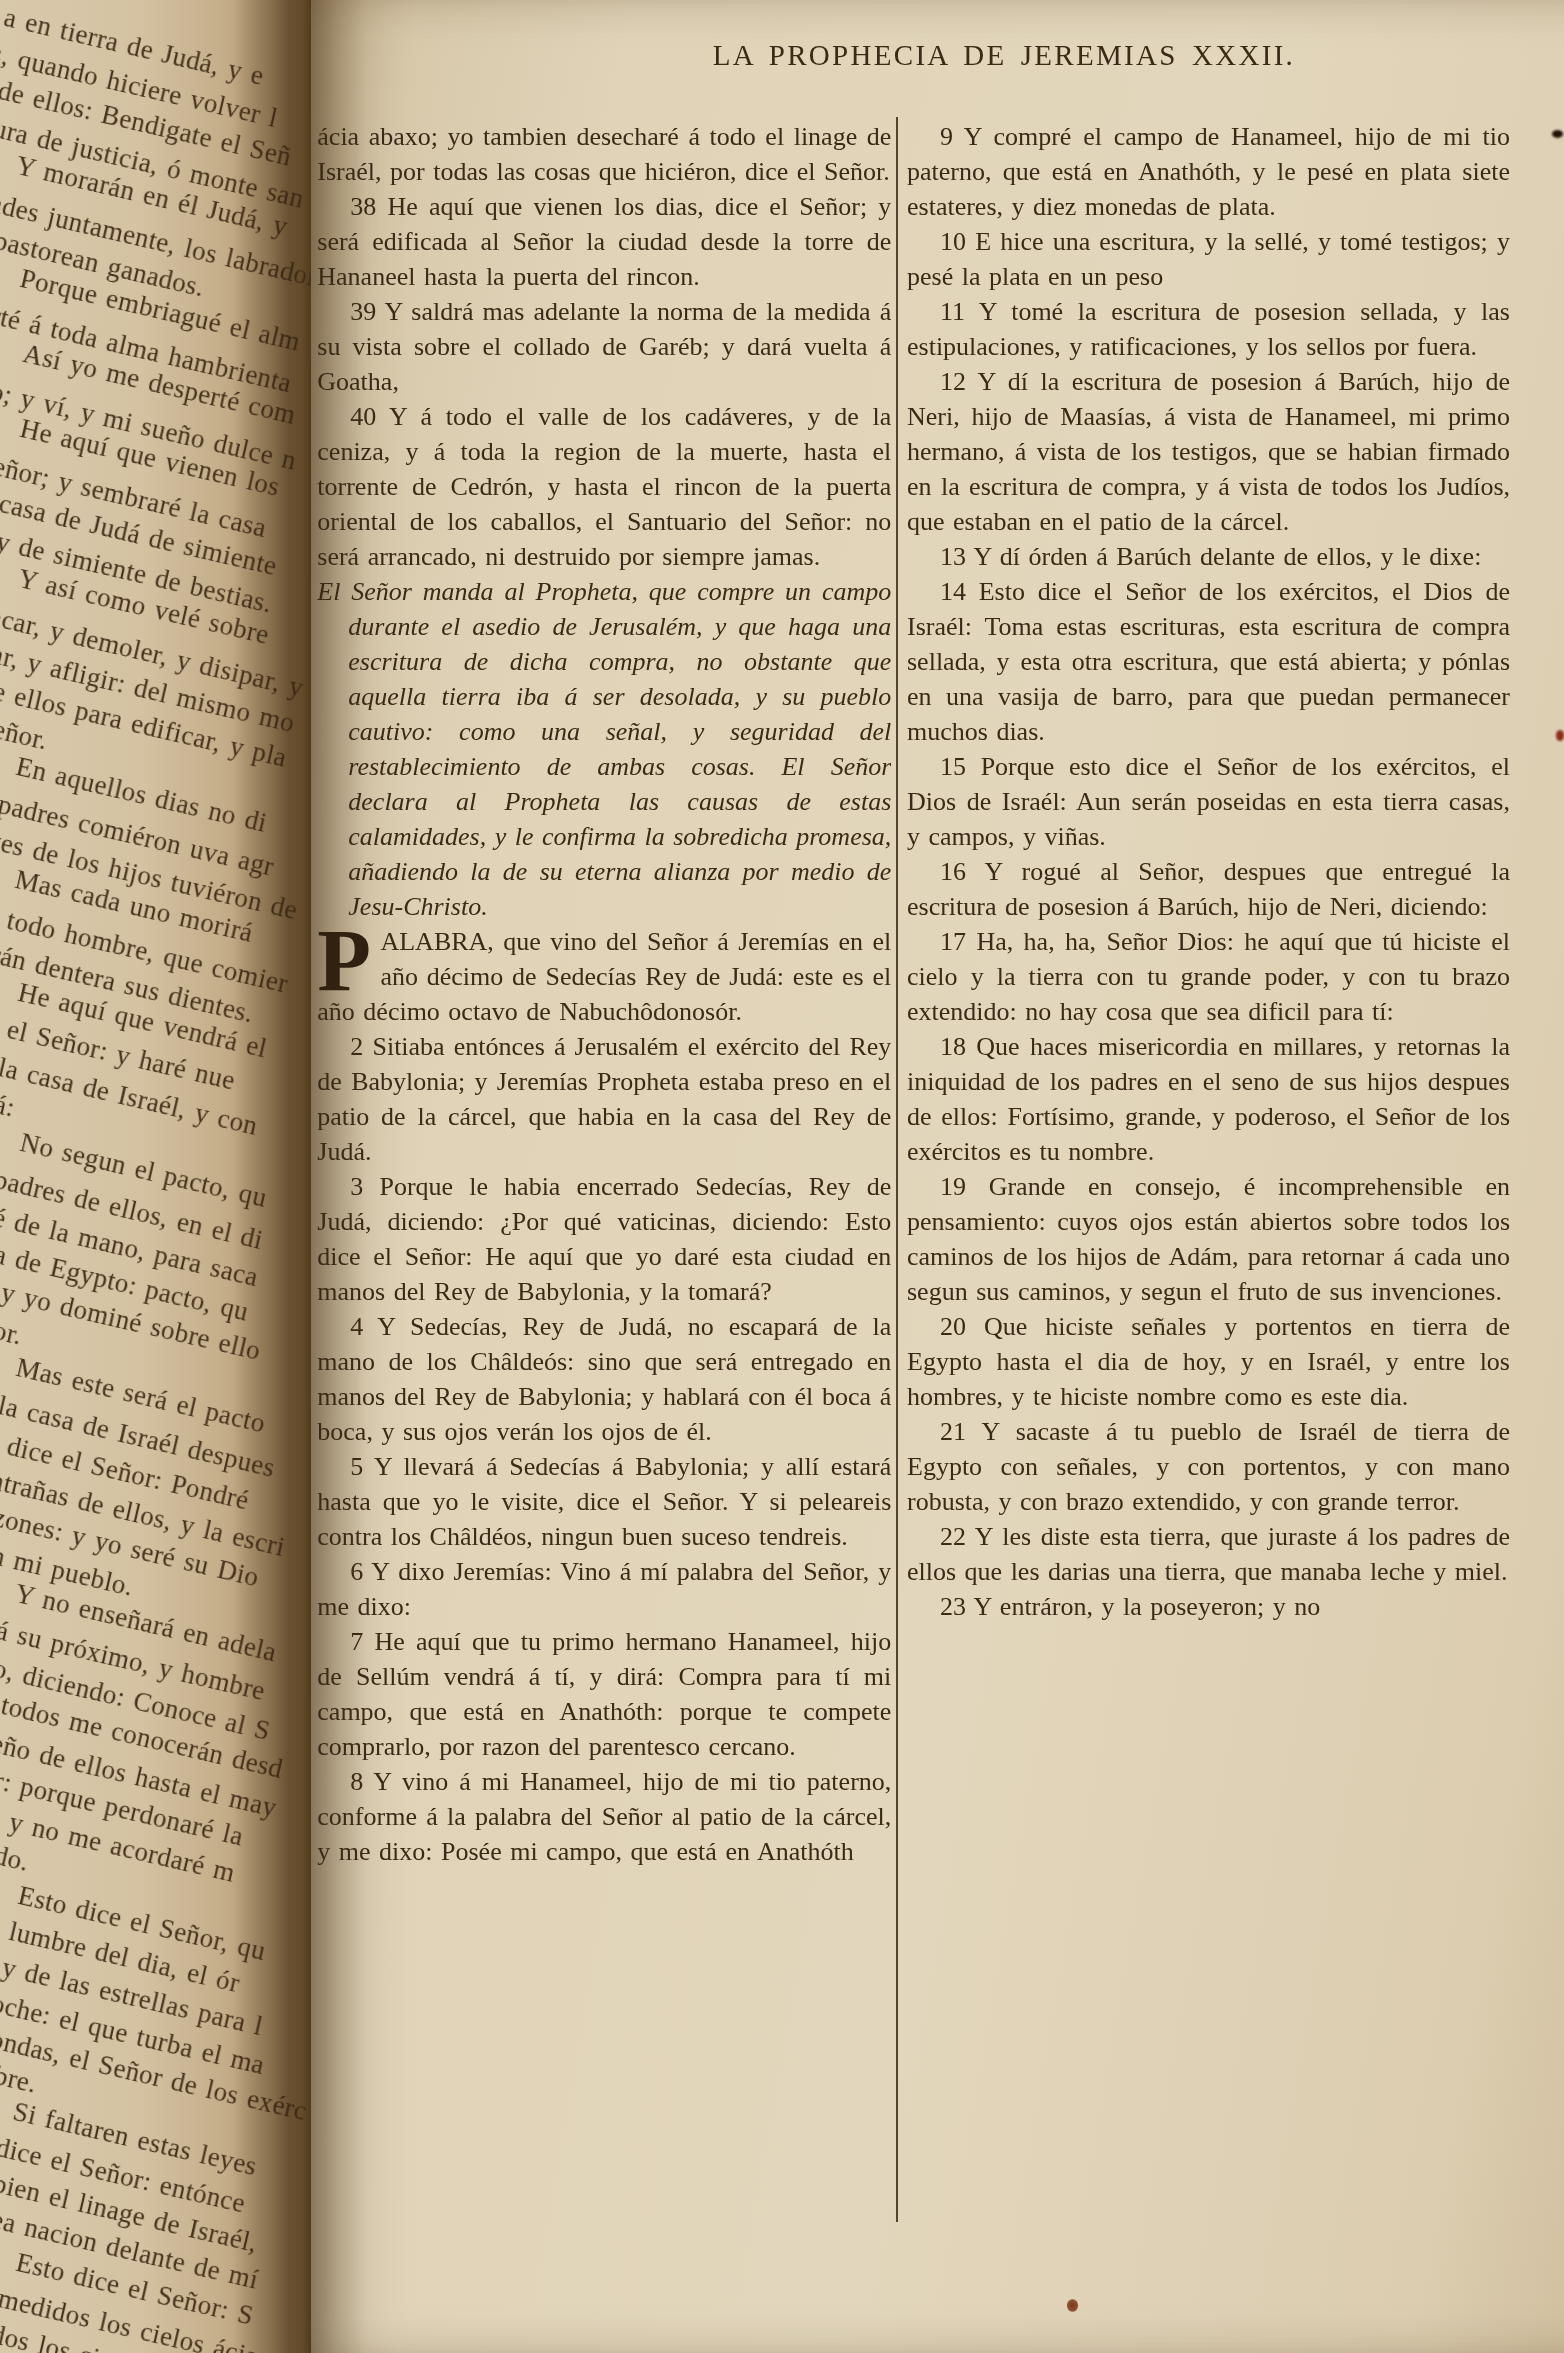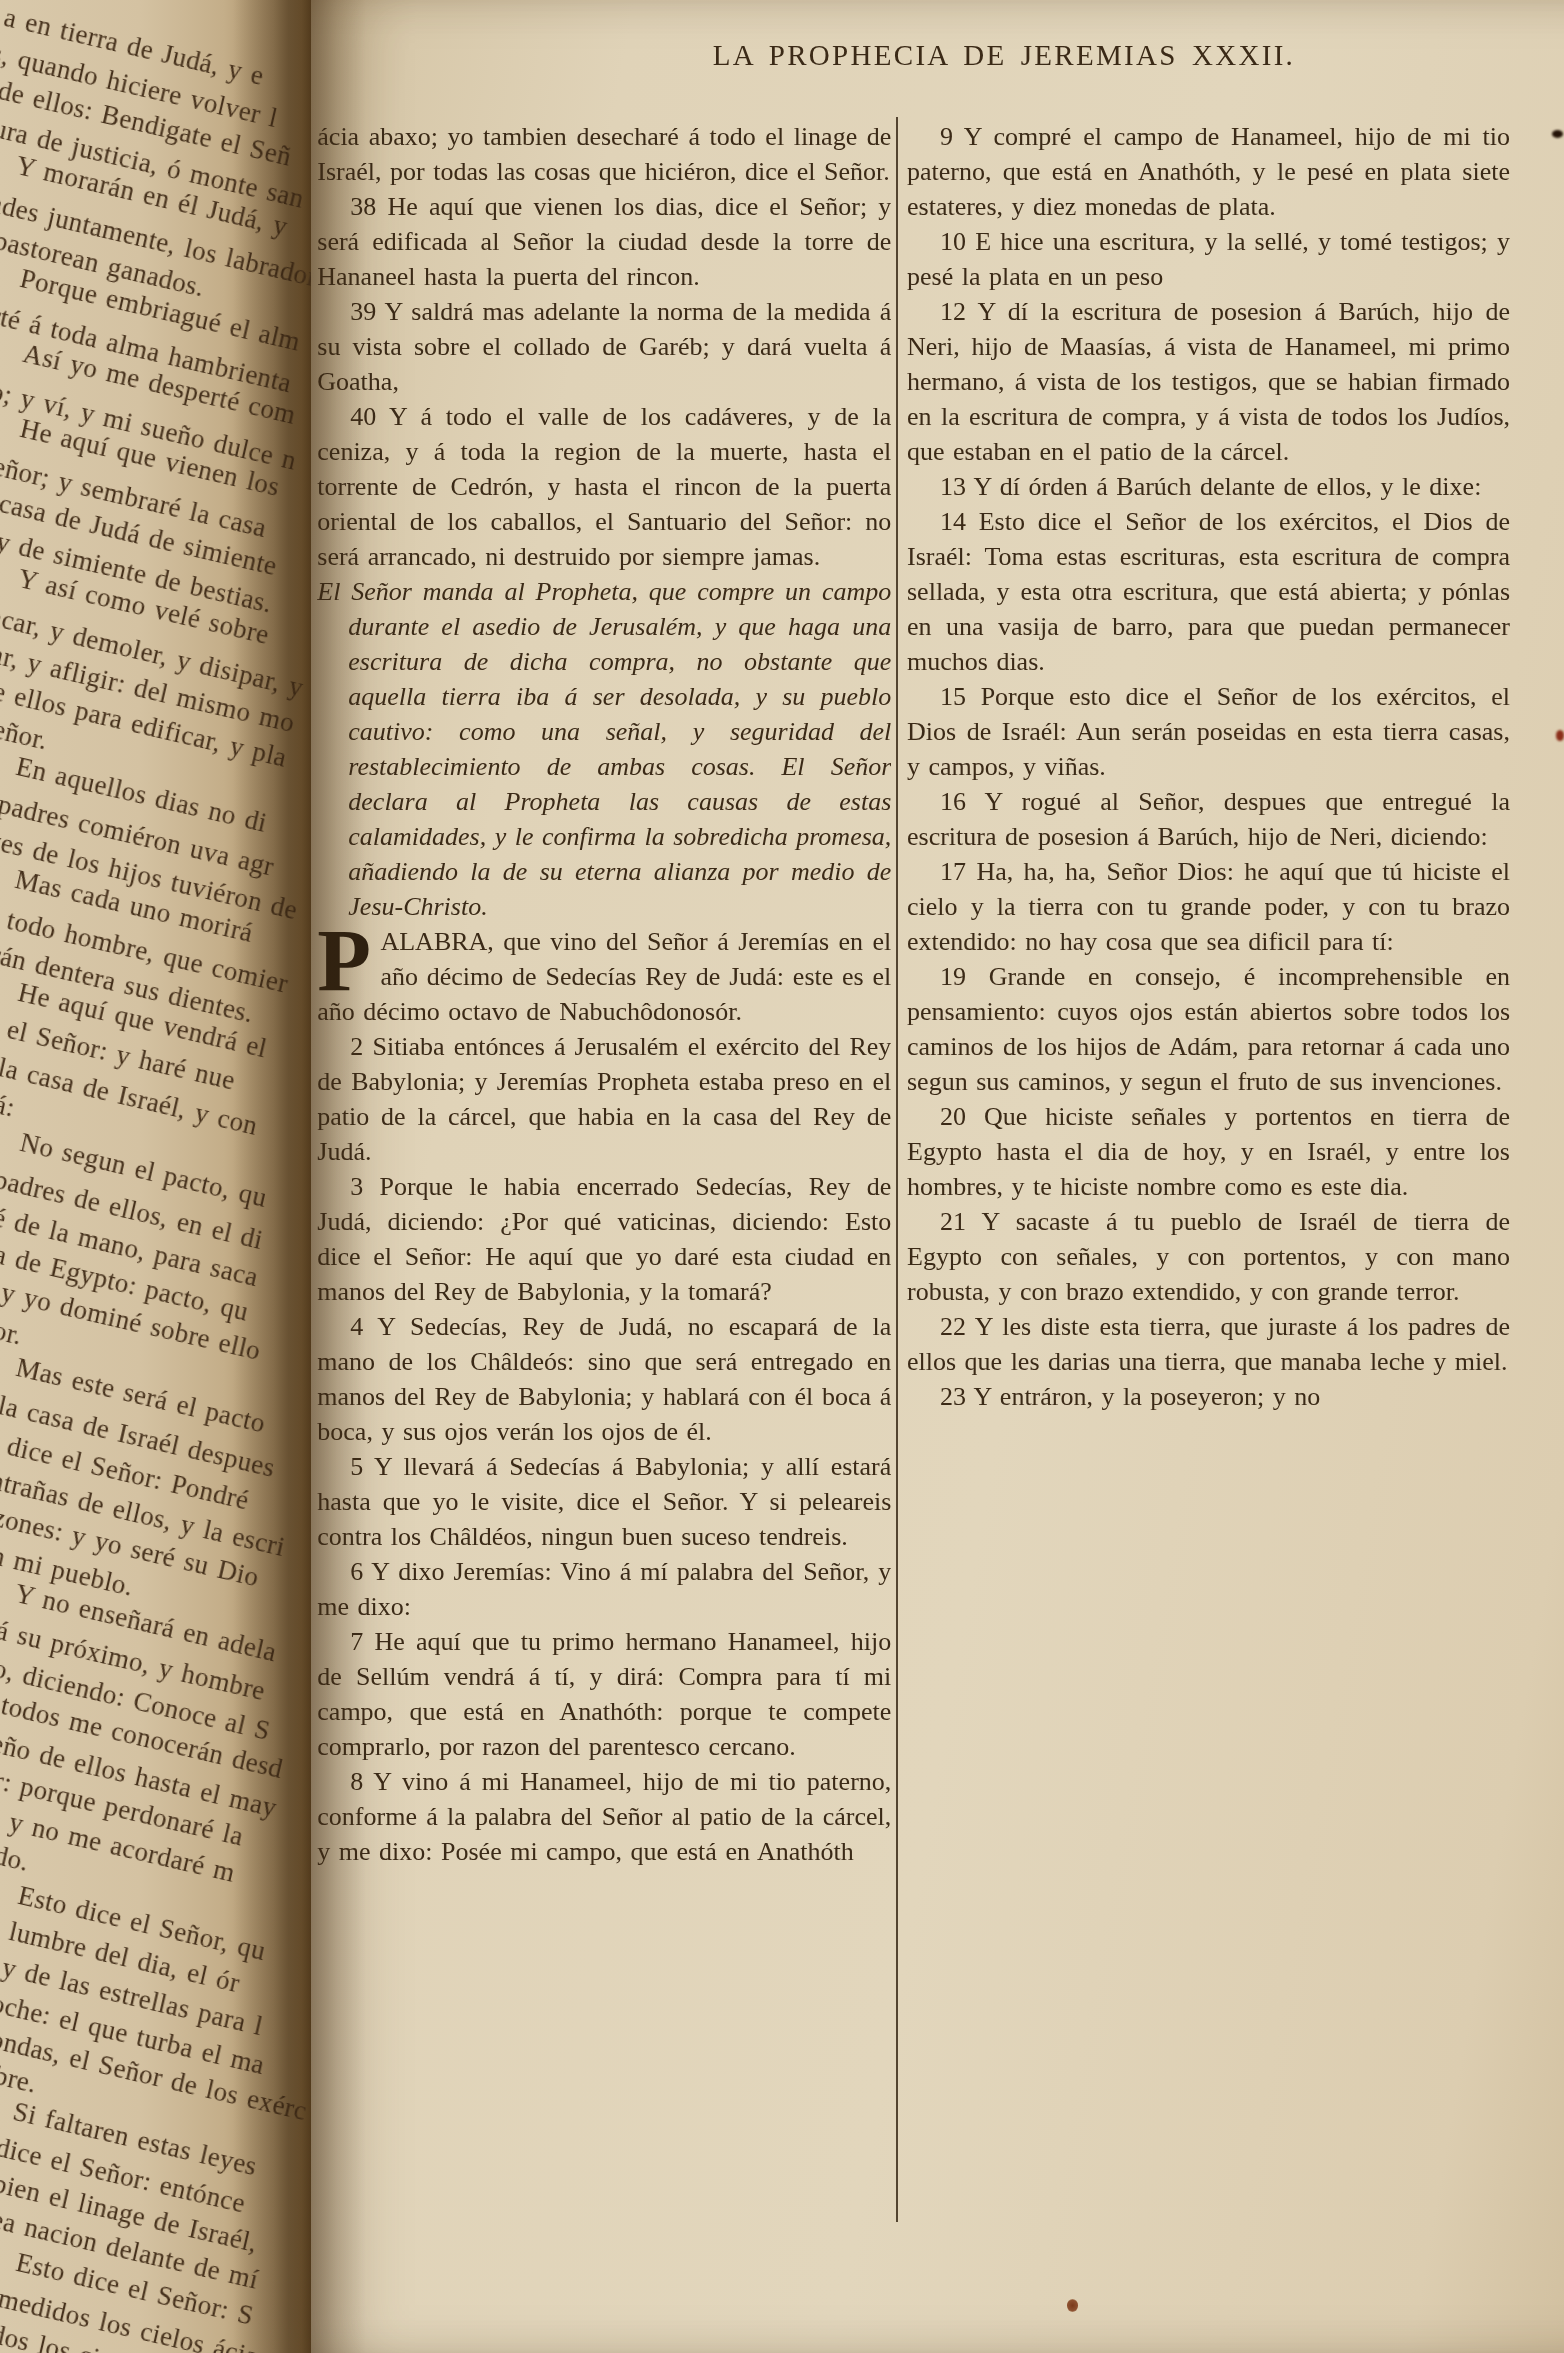--- a/index.html
+++ b/index.html
@@ -168,26 +168,28 @@
         <p class="blk blk-p"><span class="txt">7 He aquí que tu primo hermano Hanameel, hijo de Sellúm vendrá á tí, y dirá: Compra para tí mi campo, que está en Anathóth: porque te compete comprarlo, por razon del parentesco cercano.</span></p>
         <p class="blk blk-p"><span class="txt">8 Y vino á mi Hanameel, hijo de mi tio paterno, conforme á la palabra del Señor al patio de la cárcel, y me dixo: Posée mi campo, que está en Anathóth</span></p>
       </div>
 
     <div class="divider"></div>
 
     <div class="col col-right">
 
         <p class="blk blk-p"><span class="txt">9 Y compré el campo de Hanameel, hijo de mi tio paterno, que está en Anathóth, y le pesé en plata siete estateres, y diez monedas de plata.</span></p>
         <p class="blk blk-p"><span class="txt">10 E hice una escritura, y la sellé, y tomé testigos; y pesé la plata en un peso</span></p>
+        <p class="blk blk-p"><span class="txt">11 Y tomé la escritura de posesion sellada, y las estipulaciones, y ratificaciones, y los sellos por fuera.</span></p>
         <p class="blk blk-p"><span class="txt">12 Y dí la escritura de posesion á Barúch, hijo de Neri, hijo de Maasías, á vista de Hanameel, mi primo hermano, á vista de los testigos, que se habian firmado en la escritura de compra, y á vista de todos los Judíos, que estaban en el patio de la cárcel.</span></p>
         <p class="blk blk-p"><span class="txt">13 Y dí órden á Barúch delante de ellos, y le dixe:</span></p>
         <p class="blk blk-p"><span class="txt">14 Esto dice el Señor de los exércitos, el Dios de Israél: Toma estas escrituras, esta escritura de compra sellada, y esta otra escritura, que está abierta; y pónlas en una vasija de barro, para que puedan permanecer muchos dias.</span></p>
         <p class="blk blk-p"><span class="txt">15 Porque esto dice el Señor de los exércitos, el Dios de Israél: Aun serán poseidas en esta tierra casas, y campos, y viñas.</span></p>
         <p class="blk blk-p"><span class="txt">16 Y rogué al Señor, despues que entregué la escritura de posesion á Barúch, hijo de Neri, diciendo:</span></p>
         <p class="blk blk-p"><span class="txt">17 Ha, ha, ha, Señor Dios: he aquí que tú hiciste el cielo y la tierra con tu grande poder, y con tu brazo extendido: no hay cosa que sea dificil para tí:</span></p>
+        <p class="blk blk-p"><span class="txt">18 Que haces misericordia en millares, y retornas la iniquidad de los padres en el seno de sus hijos despues de ellos: Fortísimo, grande, y poderoso, el Señor de los exércitos es tu nombre.</span></p>
         <p class="blk blk-p"><span class="txt">19 Grande en consejo, é incomprehensible en pensamiento: cuyos ojos están abiertos sobre todos los caminos de los hijos de Adám, para retornar á cada uno segun sus caminos, y segun el fruto de sus invenciones.</span></p>
         <p class="blk blk-p"><span class="txt">20 Que hiciste señales y portentos en tierra de Egypto hasta el dia de hoy, y en Israél, y entre los hombres, y te hiciste nombre como es este dia.</span></p>
         <p class="blk blk-p"><span class="txt">21 Y sacaste á tu pueblo de Israél de tierra de Egypto con señales, y con portentos, y con mano robusta, y con brazo extendido, y con grande terror.</span></p>
         <p class="blk blk-p"><span class="txt">22 Y les diste esta tierra, que juraste á los padres de ellos que les darias una tierra, que manaba leche y miel.</span></p>
         <p class="blk blk-p"><span class="txt">23 Y entráron, y la poseyeron; y no</span></p>
       </div>
 
     <div class="stain"></div>
   </div>
 

